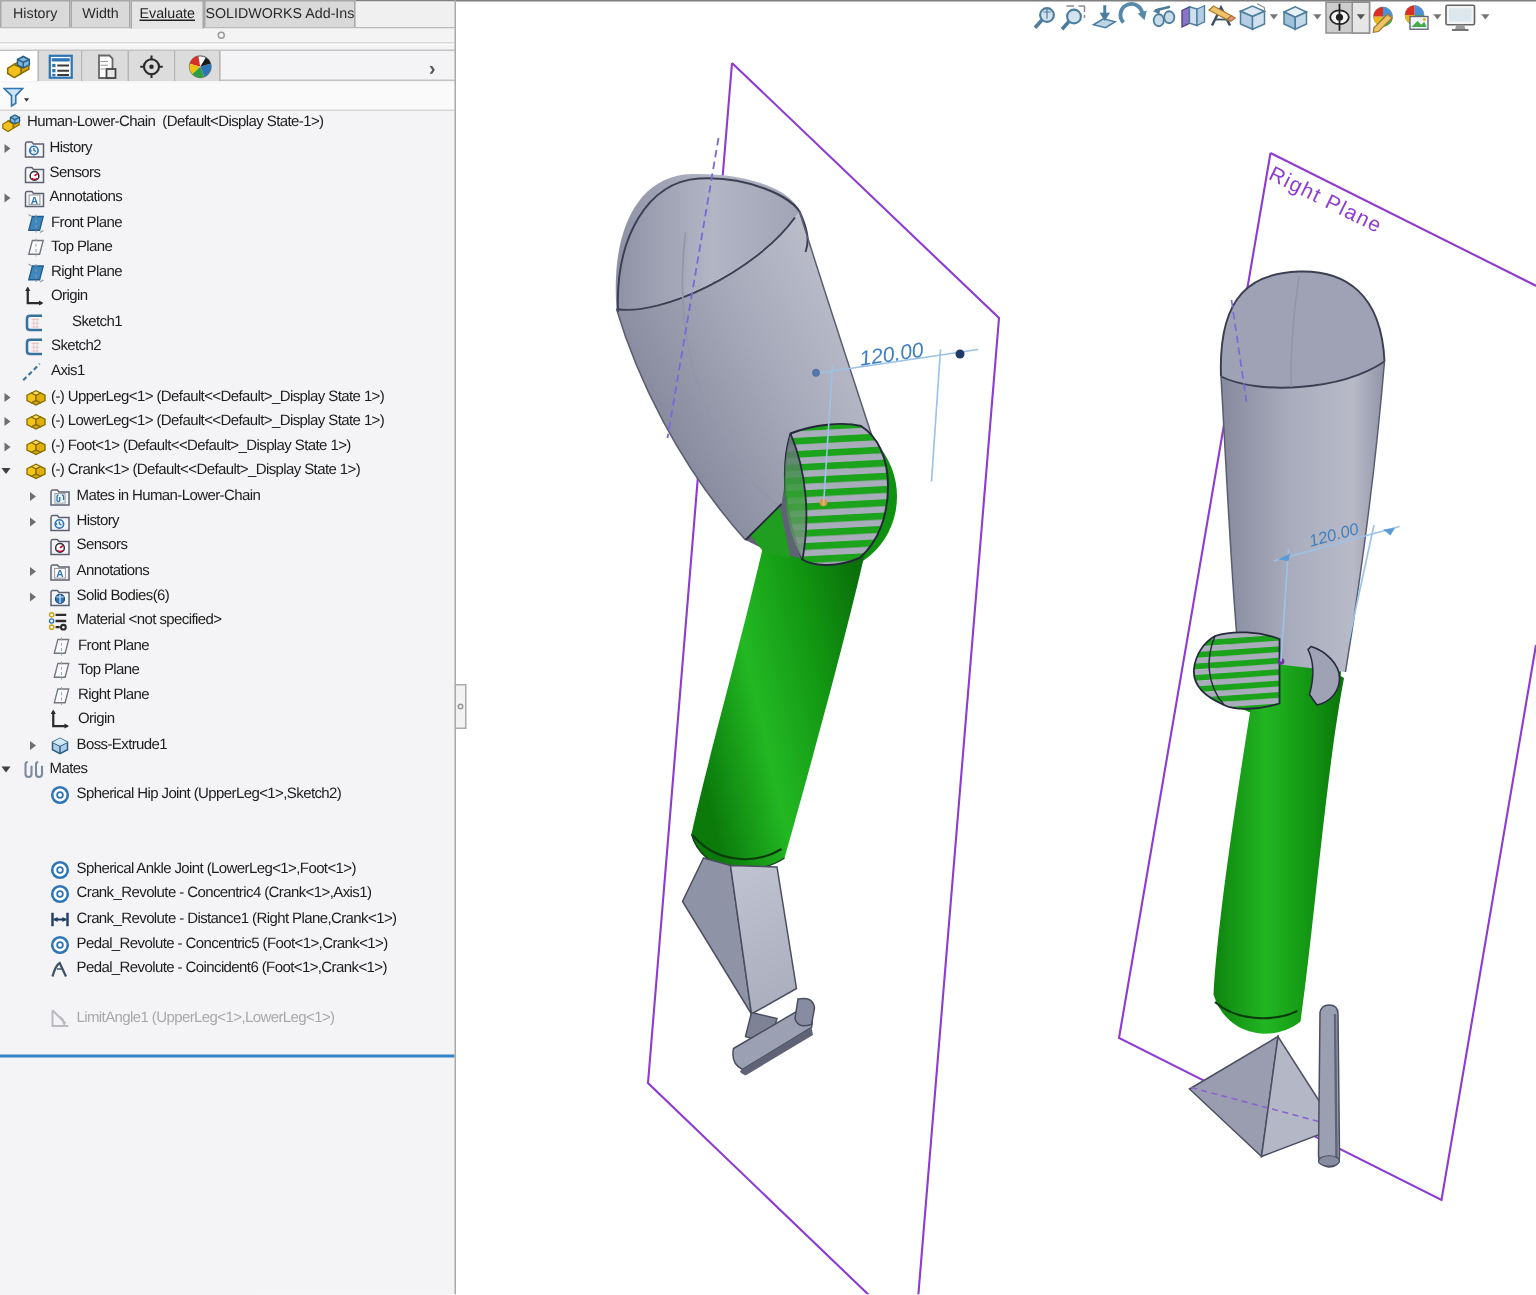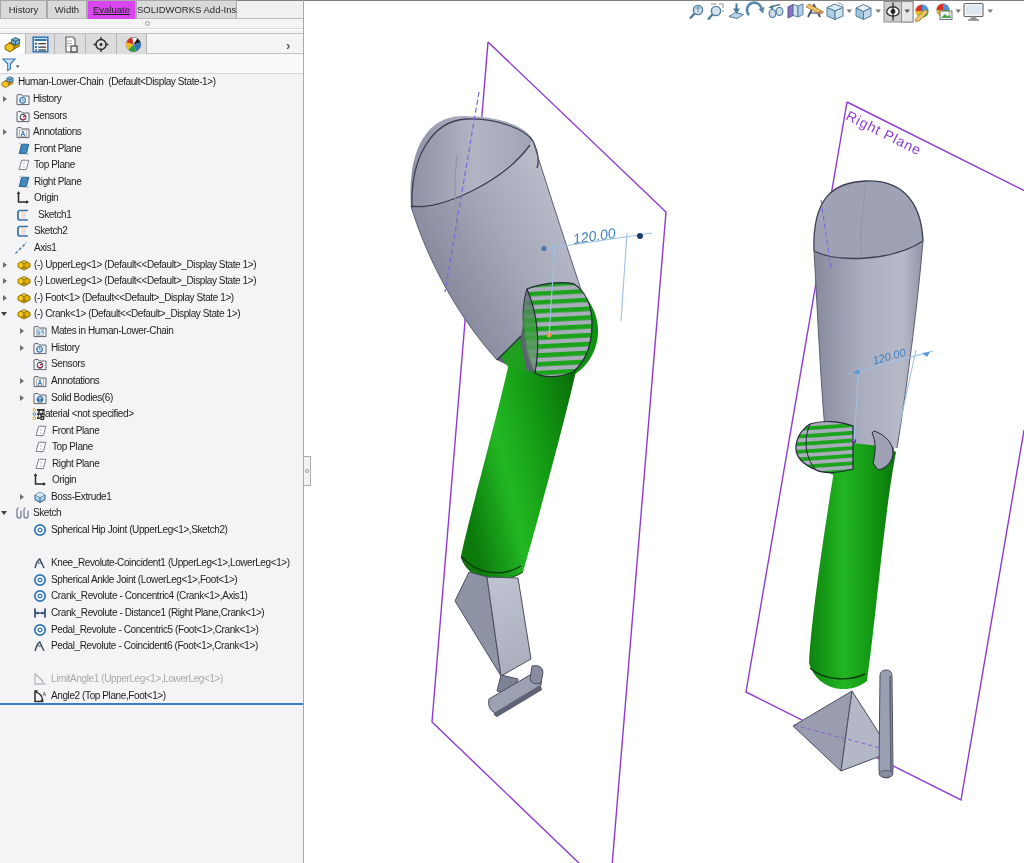--- a/index.html
+++ b/index.html
@@ -6,21 +6,21 @@
   html,body { width:1024px; height:863px; overflow:hidden; background:#fff;
     font-family:"Liberation Sans", sans-serif; }
   #page { position:relative; width:1024px; height:863px; background:#fff; }
   .abs { position:absolute; }
   
   #topline { position:absolute; left:0; top:0; width:1024px; height:1px; background:#7f7f7f; }
   #tabbar { position:absolute; left:0; top:1px; width:304px; height:18px; background:#f0f0f0; }
   .tab { position:absolute; top:0; height:18px; font-size:9.5px; white-space:nowrap; color:#2a2a2a;
     background:#d9d9d9; border:1px solid #a8a8a8; border-bottom:none;
     text-align:center; line-height:17px; }
-  .tab.active { background:#d946ef; color:#222; z-index:3; height:19px;text-decoration:underline; }
+  .tab.active { background:#e5e5e5; color:#222; z-index:3; height:19px;text-decoration:underline; }
   #underTabs { position:absolute; left:0; top:18px; width:304px; height:1px; background:#b9b9b9; }
   #ribbonstrip { position:absolute; left:0; top:19px; width:304px; height:10px; background:#f4f4f4; border-bottom:1px solid #d9d9d9; }
   #collapser { position:absolute; left:145px; top:21px; width:5px; height:5px; border:1px solid #9a9a9a; border-radius:50%; background:#f8f8f8; }
   
   #panel { position:absolute; left:0; top:30px; width:304px; height:833px; background:#f4f4f6; }
   #panelheader { position:absolute; left:0; top:3px; width:304px; height:21px; background:#f4f4f6; border-top:1px solid #c3c3c3; border-bottom:1px solid #c3c3c3;}
   .ptab { position:absolute; top:0px; height:20px; border-right:1px solid #b5b5b5; background:#dcdcdc; }
   .ptab.first { background:#fff; border-right:1px solid #b5b5b5; }
   #pchev { position:absolute; left:286px; top:4px; font-size:13px; color:#555; font-weight:bold; }
   #filterrow { position:absolute; left:0; top:25px; width:304px; height:19px; background:#fafafb; border-bottom:1px solid #d5d5d5; }
@@ -385,21 +385,21 @@
       <div class="row" style="top:115px">
           <svg class="ic" style="left:15px">
             <use href="#iOrigin"></use>
           </svg>
           <span class="lbl" style="left:34px">Origin</span>
         </div>
       <div class="row" style="top:132px">
           <svg class="ic" style="left:16px">
             <use href="#iSketch"></use>
           </svg>
-          <span class="lbl" style="left:38px">Sketch1</span>
+          <span class="lbl" style="left:48px">Sketch1</span>
         </div>
       <div class="row" style="top:148px">
           <svg class="ic" style="left:16px">
             <use href="#iSketch"></use>
           </svg>
           <span class="lbl" style="left:34px">Sketch2</span>
         </div>
       <div class="row" style="top:165px">
           <svg class="ic" style="left:14px">
             <use href="#iAxis"></use>
@@ -465,21 +465,21 @@
           <span class="arR" style="left:20px"></span>
           <svg class="ic" style="left:33px">
             <use href="#iFSolid"></use>
           </svg>
           <span class="lbl" style="left:51px">Solid Bodies(6)</span>
         </div>
       <div class="row" style="top:331px">
           <svg class="ic" style="left:32px">
             <use href="#iMat"></use>
           </svg>
-          <span class="lbl" style="left:37px">Material &lt;not specified&gt;</span>
+          <span class="lbl" style="left:51px">Material &lt;not specified&gt;</span>
         </div>
       <div class="row" style="top:348px">
           <svg class="ic" style="left:34px">
             <use href="#iPlaneO"></use>
           </svg>
           <span class="lbl" style="left:52px">Front Plane</span>
         </div>
       <div class="row" style="top:364px">
           <svg class="ic" style="left:34px">
             <use href="#iPlaneO"></use>
@@ -503,75 +503,63 @@
           <svg class="ic" style="left:33px">
             <use href="#iBoss"></use>
           </svg>
           <span class="lbl" style="left:51px">Boss-Extrude1</span>
         </div>
       <div class="row" style="top:430px">
           <span class="arD" style="left:1px"></span>
           <svg class="ic" style="left:15px;width:16px">
             <use href="#iClips"></use>
           </svg>
-          <span class="lbl" style="left:33px">Sketch</span>
+          <span class="lbl" style="left:33px">Mates</span>
         </div>
       <div class="row" style="top:447px">
           <svg class="ic" style="left:33px">
             <use href="#iConc"></use>
           </svg>
           <span class="lbl" style="left:51px">Spherical Hip Joint (UpperLeg&lt;1&gt;,Sketch2)</span>
         </div>
-      <div class="row" style="top:480px">
+      <div class="row" style="top:497px">
+          <svg class="ic" style="left:33px">
+            <use href="#iConc"></use>
+          </svg>
+          <span class="lbl" style="left:51px">Spherical Ankle Joint (LowerLeg&lt;1&gt;,Foot&lt;1&gt;)</span>
+        </div>
+      <div class="row" style="top:513px">
+          <svg class="ic" style="left:33px">
+            <use href="#iConc"></use>
+          </svg>
+          <span class="lbl" style="left:51px">Crank_Revolute - Concentric4 (Crank&lt;1&gt;,Axis1)</span>
+        </div>
+      <div class="row" style="top:530px">
+          <svg class="ic" style="left:33px">
+            <use href="#iDist"></use>
+          </svg>
+          <span class="lbl" style="left:51px">Crank_Revolute - Distance1 (Right Plane,Crank&lt;1&gt;)</span>
+        </div>
+      <div class="row" style="top:547px">
+          <svg class="ic" style="left:33px">
+            <use href="#iConc"></use>
+          </svg>
+          <span class="lbl" style="left:51px">Pedal_Revolute - Concentric5 (Foot&lt;1&gt;,Crank&lt;1&gt;)</span>
+        </div>
+      <div class="row" style="top:563px">
           <svg class="ic" style="left:33px">
             <use href="#iCoin"></use>
           </svg>
-          <span class="lbl" style="left:51px">Knee_Revolute-Coincident1 (UpperLeg&lt;1&gt;,LowerLeg&lt;1&gt;)</span>
-        </div>
-      <div class="row" style="top:497px">
-          <svg class="ic" style="left:33px">
-            <use href="#iConc"></use>
-          </svg>
-          <span class="lbl" style="left:51px">Spherical Ankle Joint (LowerLeg&lt;1&gt;,Foot&lt;1&gt;)</span>
-        </div>
-      <div class="row" style="top:513px">
-          <svg class="ic" style="left:33px">
-            <use href="#iConc"></use>
-          </svg>
-          <span class="lbl" style="left:51px">Crank_Revolute - Concentric4 (Crank&lt;1&gt;,Axis1)</span>
-        </div>
-      <div class="row" style="top:530px">
-          <svg class="ic" style="left:33px">
-            <use href="#iDist"></use>
-          </svg>
-          <span class="lbl" style="left:51px">Crank_Revolute - Distance1 (Right Plane,Crank&lt;1&gt;)</span>
-        </div>
-      <div class="row" style="top:547px">
-          <svg class="ic" style="left:33px">
-            <use href="#iConc"></use>
-          </svg>
-          <span class="lbl" style="left:51px">Pedal_Revolute - Concentric5 (Foot&lt;1&gt;,Crank&lt;1&gt;)</span>
-        </div>
-      <div class="row" style="top:563px">
-          <svg class="ic" style="left:33px">
-            <use href="#iCoin"></use>
-          </svg>
           <span class="lbl" style="left:51px">Pedal_Revolute - Coincident6 (Foot&lt;1&gt;,Crank&lt;1&gt;)</span>
         </div>
       <div class="row gray" style="top:596px">
           <svg class="ic" style="left:33px">
             <use href="#iLimA"></use>
           </svg>
           <span class="lbl" style="left:51px">LimitAngle1 (UpperLeg&lt;1&gt;,LowerLeg&lt;1&gt;)</span>
-        </div>
-      <div class="row" style="top:613px">
-          <svg class="ic" style="left:33px">
-            <use href="#iAngle"></use>
-          </svg>
-          <span class="lbl" style="left:51px">Angle2 (Top Plane,Foot&lt;1&gt;)</span>
         </div>
     </div>
     <div id="rollback"></div>
   </div>
   <div id="divider"></div>
   <div id="divhandle">
       <div class="c"></div>
     </div>
 
   <svg width="0" height="0" style="position:absolute">

